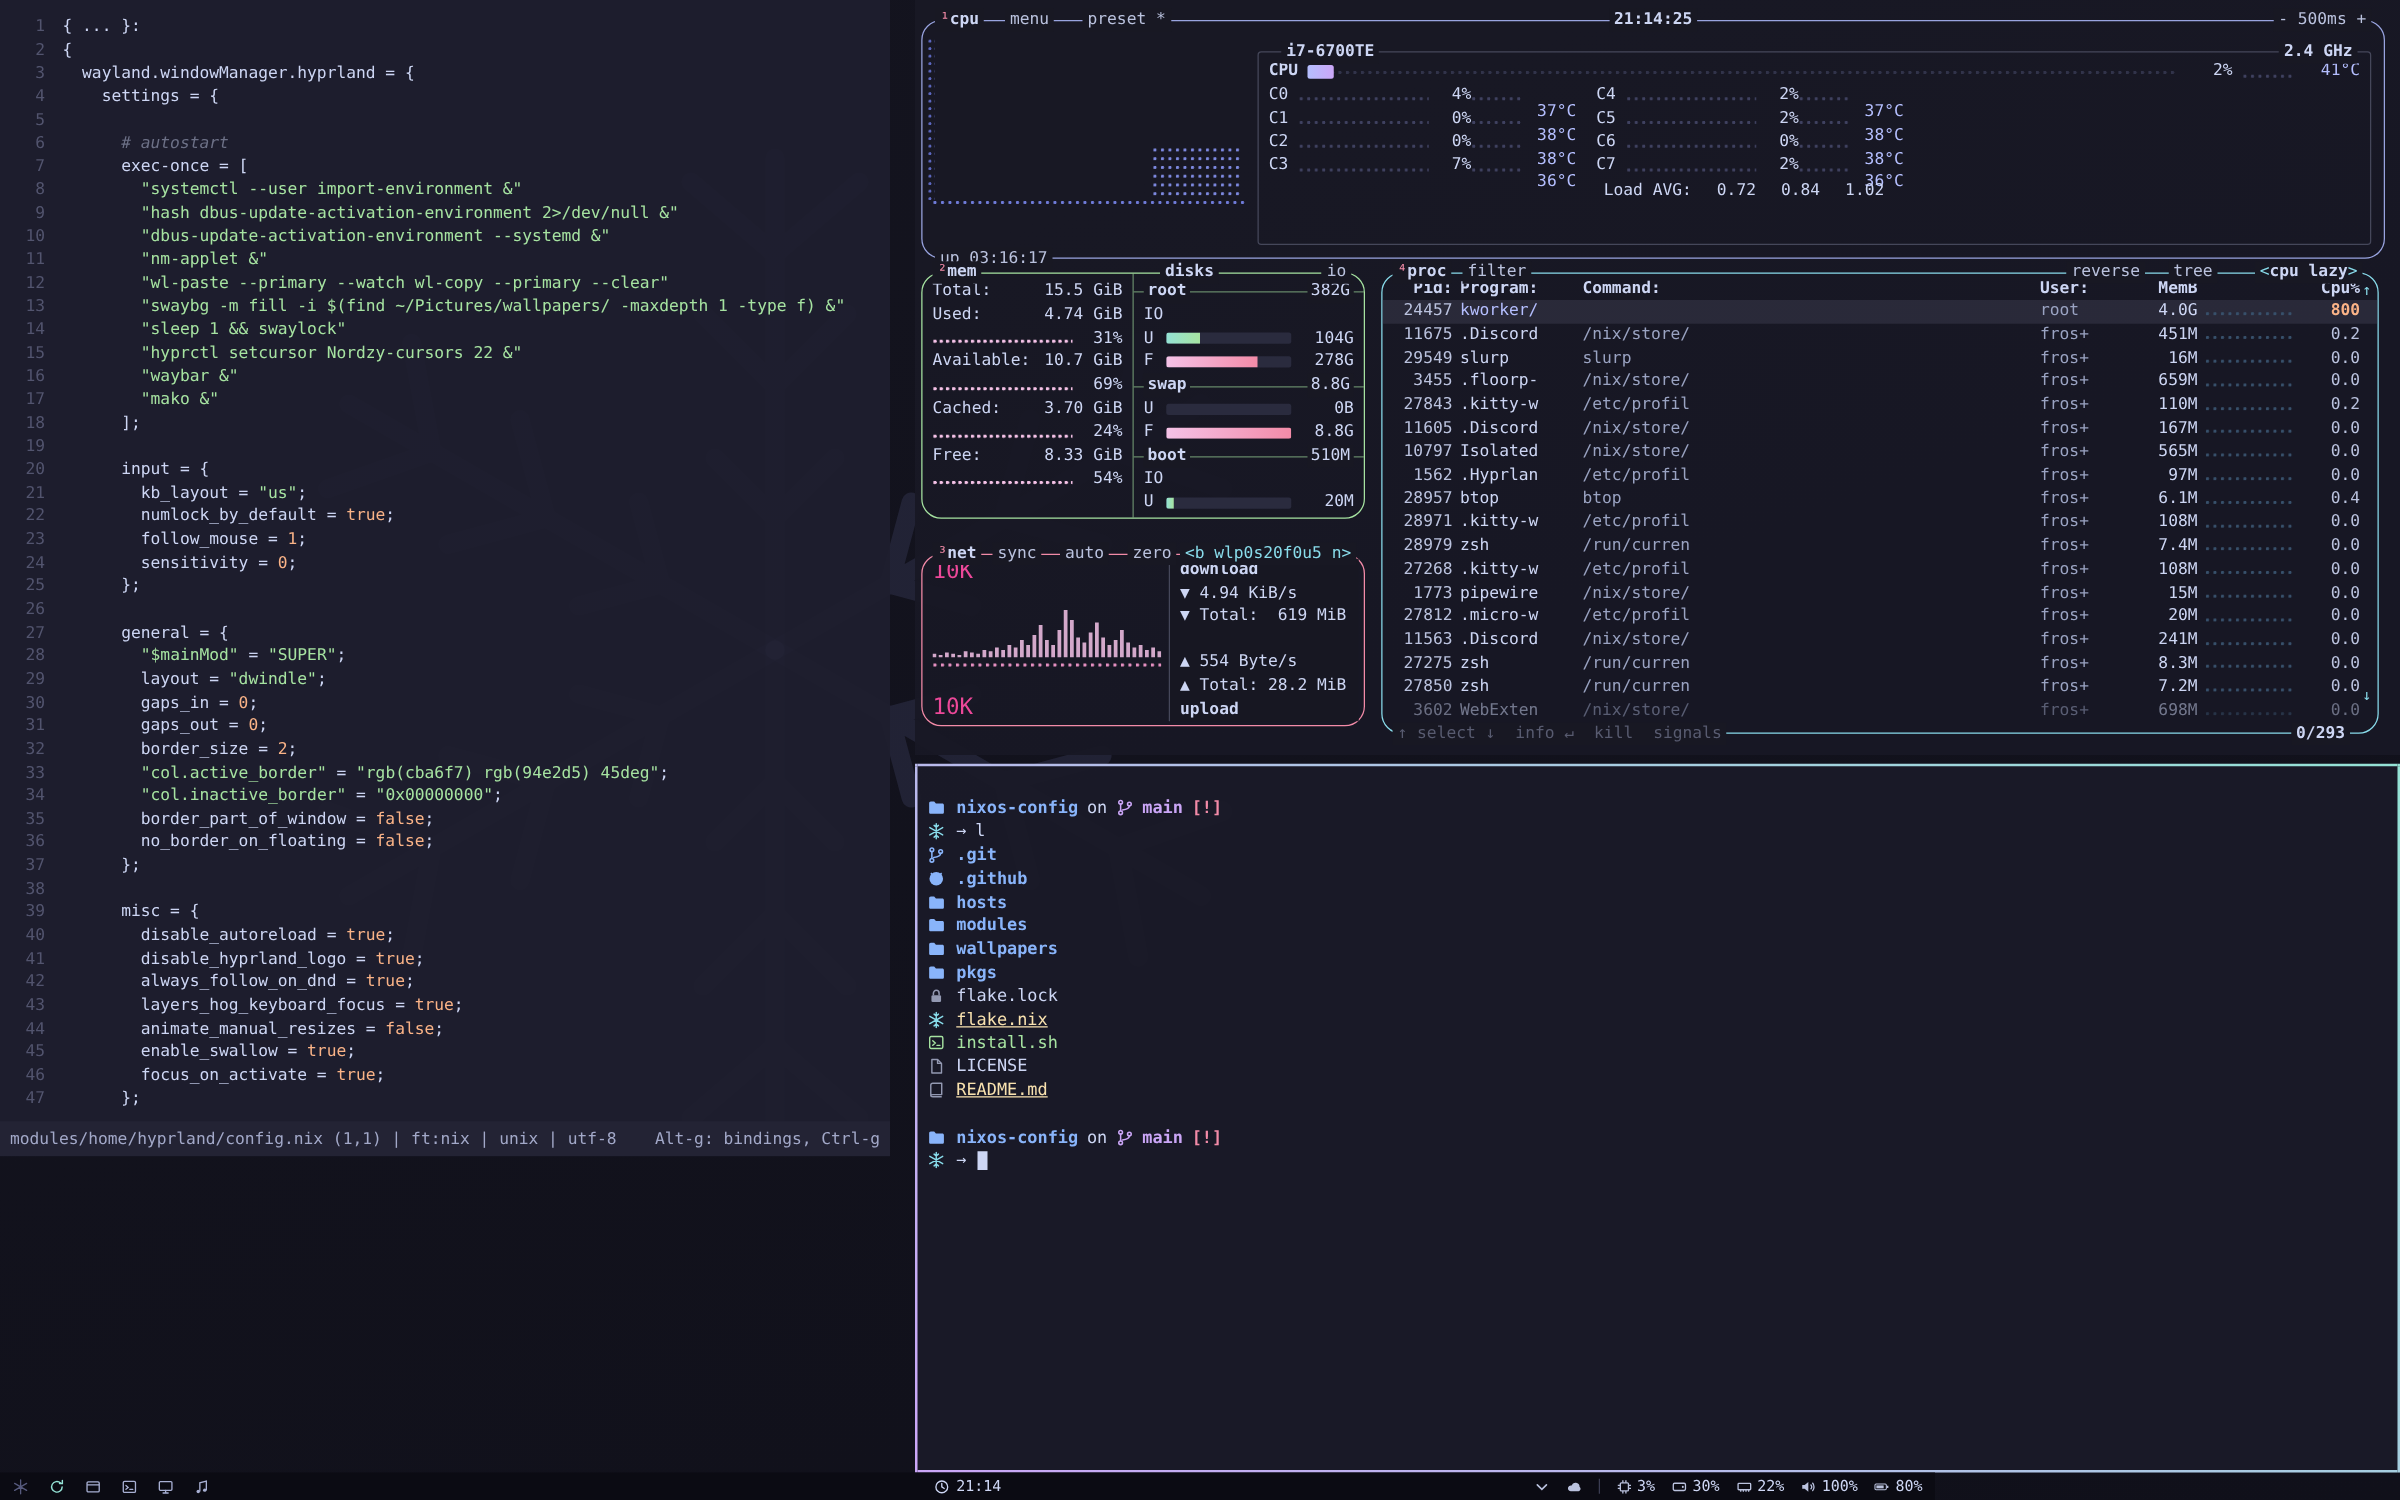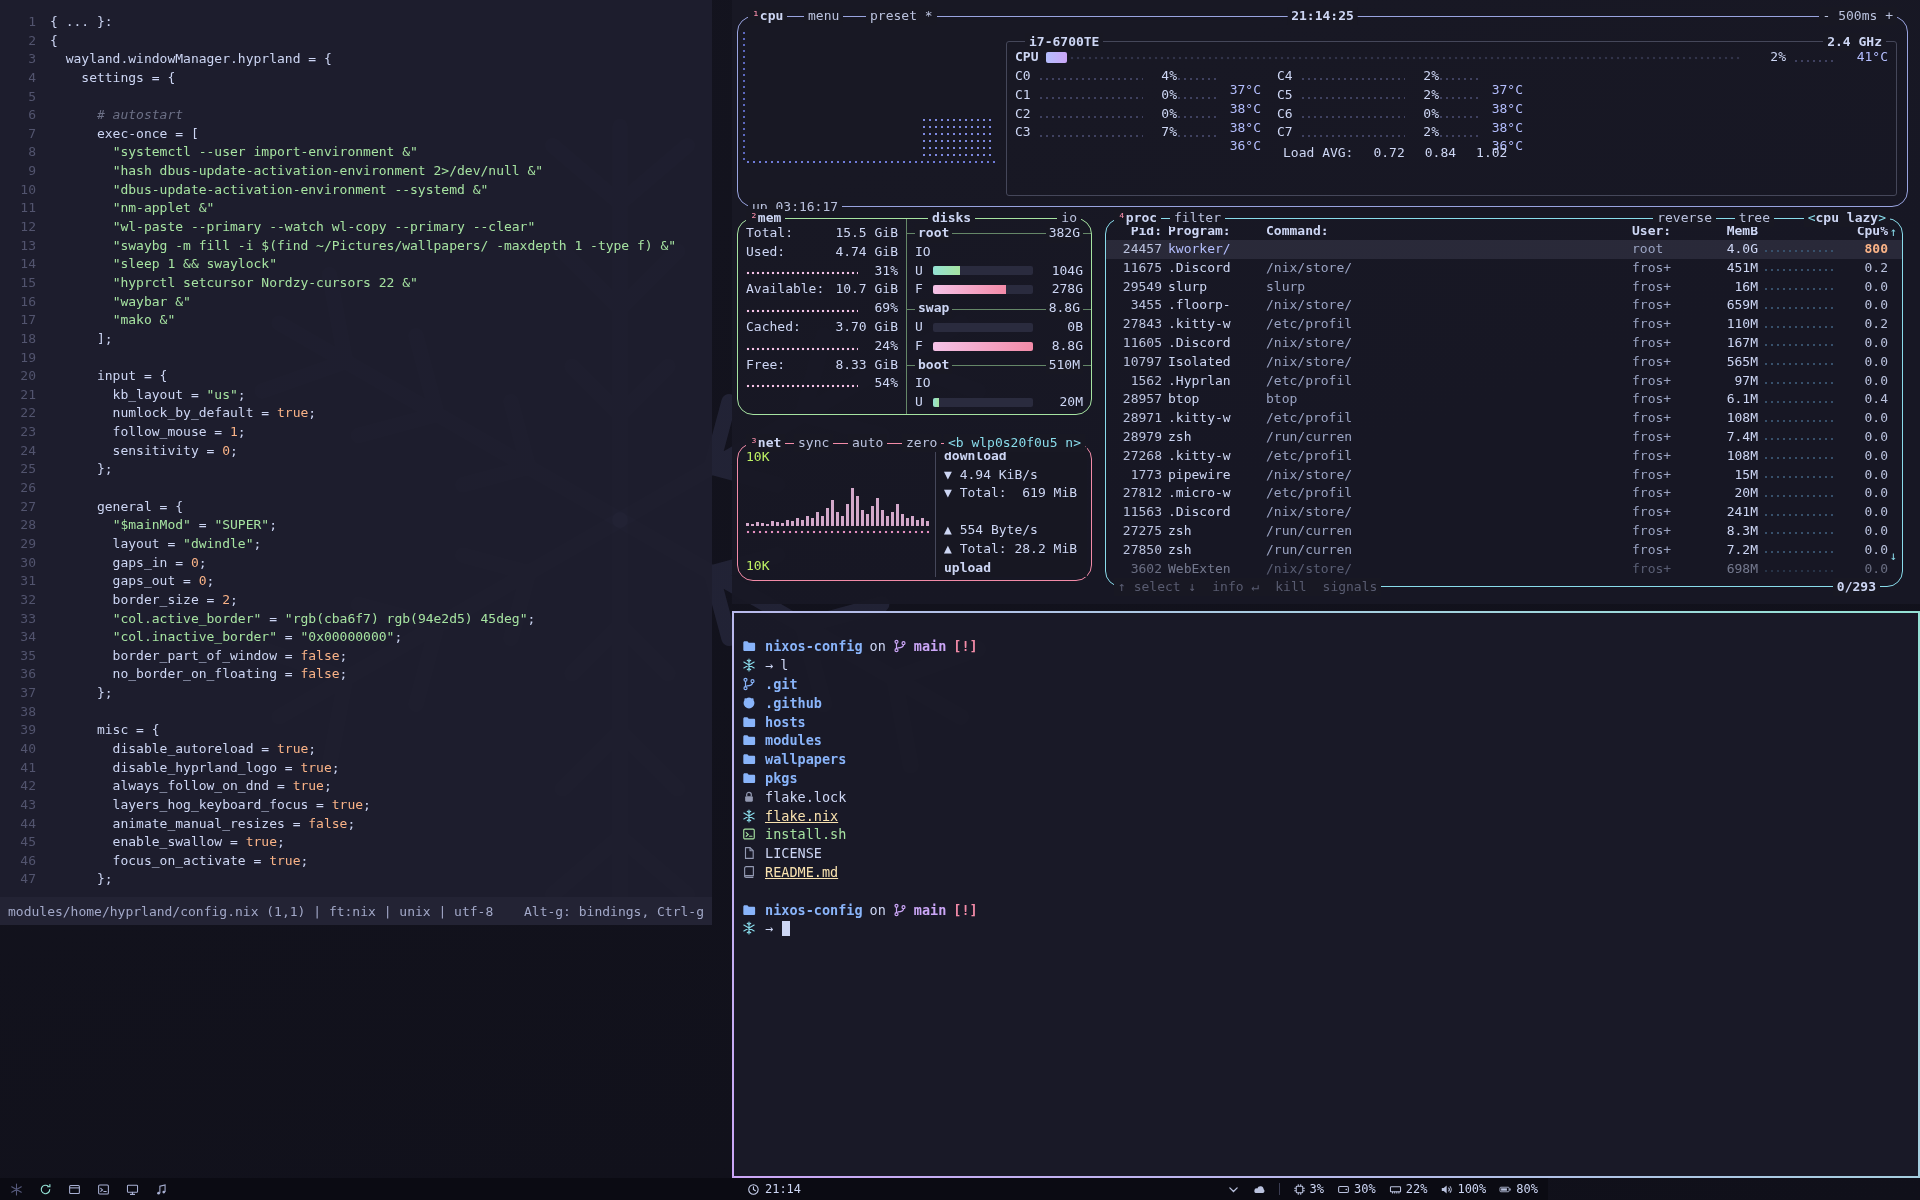--- a/index.html
+++ b/index.html
@@ -84,21 +84,21 @@
   .dname{font-weight:bold;}
   .iorow{height:18.8px;}
   .drow{display:flex;align-items:center;gap:6px;height:18.8px;}
   .dk{width:12px;flex:0 0 12px;}
   .dbar{flex:1;height:9px;background:#2a2b3e;border-radius:2px;overflow:hidden;}
   .dfill{height:100%;}
   .dfill.green{background:linear-gradient(90deg,#94e2d5,#a6e3a1);}
   .dfill.pink{background:linear-gradient(90deg,#f5c2e7,#f38ba8);}
   .dv{width:44px;text-align:right;}
   
-  .scale{position:absolute;color:#bef264;font-size:13px;}
+  .scale{position:absolute;color:#ec4899;font-size:18px;}
   #scale-top{left:8px;top:4px;}
   #scale-bottom{left:8px;bottom:4px;}
   #spark{position:absolute;left:8px;top:22px;right:162px;height:60px;display:flex;align-items:flex-end;gap:2px;overflow:hidden;}
   .sp{width:3px;flex:0 0 3px;background:#f5c2e7;opacity:.85;}
   .net-baseline{position:absolute;left:8px;right:162px;top:86px;height:4px;
     background-image:radial-gradient(circle at 2px 2px,#e48fc0 1.2px,transparent 1.6px);background-size:6px 4px;}
   .net-panel{position:absolute;right:4px;top:3px;bottom:3px;width:152px;background:rgba(24,24,35,.92);
     border-left:1px solid #45475a;padding:0 8px;font-size:13px;}
   .np-row{height:18.6px;line-height:18.6px;white-space:pre;}
   .np-title{height:18.6px;line-height:18.6px;font-weight:bold;}

